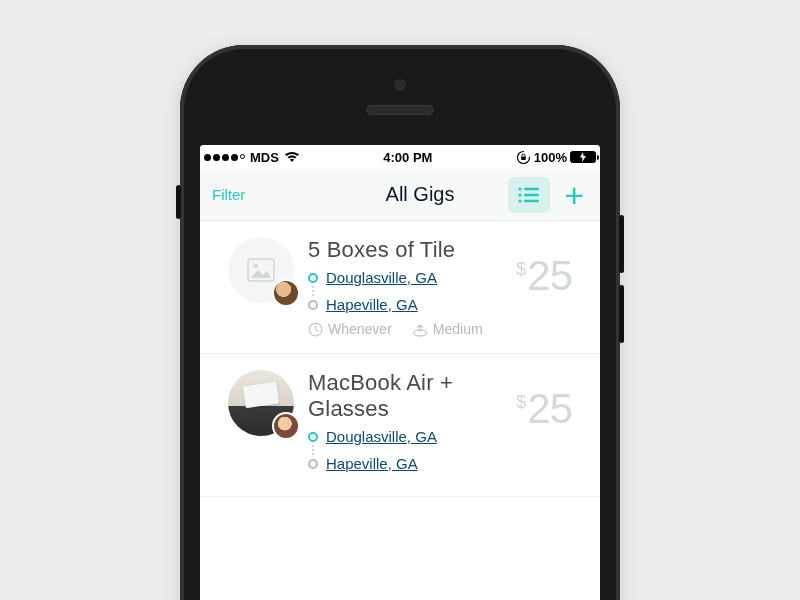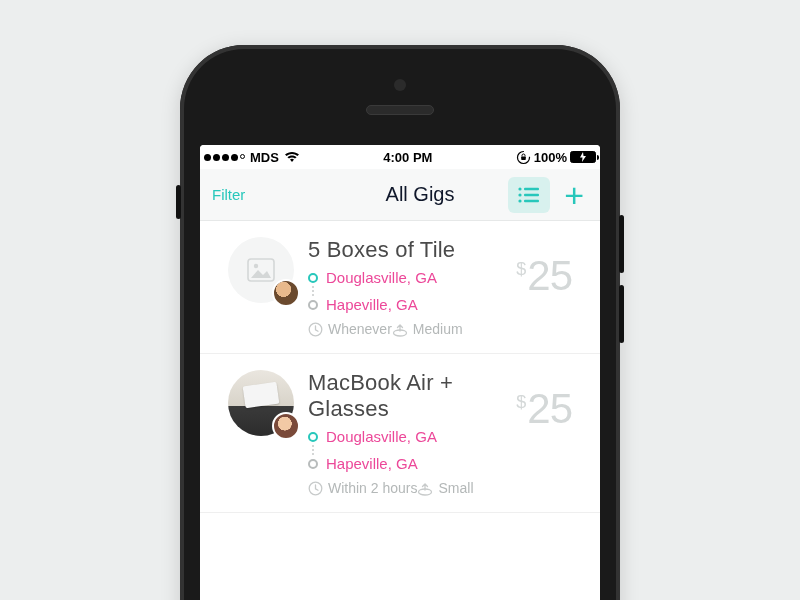--- a/index.html
+++ b/index.html
@@ -184,38 +184,38 @@
 
   .gig-body { flex: 1; min-width: 0; }
   .gig-title {
     font-size: 22px;
     color: #4a4a4a;
     font-weight: 300;
     margin-bottom: 6px;
     letter-spacing: 0.2px;
   }
   .route { display: flex; flex-direction: column; gap: 2px; margin-bottom: 8px;}
-  .route-row { display: flex; align-items: center; gap: 8px; color: #ec4899; font-size: 15px; font-weight: 300;}
+  .route-row { display: flex; align-items: center; gap: 8px; color: #0c4a6e; font-size: 15px; font-weight: 300; text-decoration: underline;}
   .route-marker {
     width: 10px; height: 10px; border-radius: 50%;
     border: 2px solid #28c7bb;
     background: #fff;
     flex-shrink: 0;
   }
   .route-marker.dest {
     border-color: #b8bcbc;
   }
   .route-dots {
     width: 10px;
     display: flex; flex-direction: column; align-items: center; gap: 2px;
     margin: -2px 0;
   }
   .route-dots span { width: 2px; height: 2px; background: #c7caca; border-radius: 50%; }
 
-  .meta { display: flex; color: #b4b8b8; font-size: 14px; font-weight: 300;}
+  .meta { display: flex; gap: 20px; color: #b4b8b8; font-size: 14px; font-weight: 300;}
   .meta-item { display: flex; align-items: center; gap: 5px;}
   .meta-item svg { flex-shrink: 0; }
 
   .price {
     display: flex;
     align-items: flex-start;
     color: #d4d8d8;
     font-weight: 200;
     margin-top: 18px;
   }
@@ -354,36 +354,20 @@
             <div class="route-dots">
                 <span></span>
                 <span></span>
                 <span></span>
               </div>
             <div class="route-row">
                 <span class="route-marker dest"></span>
                 <span>Hapeville, GA</span>
               </div>
           </div>
-          <div class="meta">
-            <div class="meta-item">
-              <svg width="15" height="15" viewBox="0 0 15 15">
-                  <circle cx="7.5" cy="7.5" r="6.3" fill="none" stroke="#c7caca" stroke-width="1.3"></circle>
-                  <path d="M7.5 4 V7.8 L10 9.2" fill="none" stroke="#c7caca" stroke-width="1.3" stroke-linecap="round"></path>
-                </svg>
-              <span>Within 2 hours</span>
-            </div>
-            <div class="meta-item">
-              <svg width="16" height="15" viewBox="0 0 16 15">
-                  <ellipse cx="8" cy="11" rx="6.5" ry="3" fill="none" stroke="#c7caca" stroke-width="1.3"></ellipse>
-                  <path d="M8 3 v6 M5.5 5.5 L8 3 L10.5 5.5" fill="none" stroke="#c7caca" stroke-width="1.3" stroke-linecap="round"></path>
-                </svg>
-              <span>Small</span>
-            </div>
-          </div>
         </div>
         <div class="price">
           <span class="dollar">$</span>
           <span class="amount">25</span>
         </div>
       </div>
 
     </div>
 
   </div>

